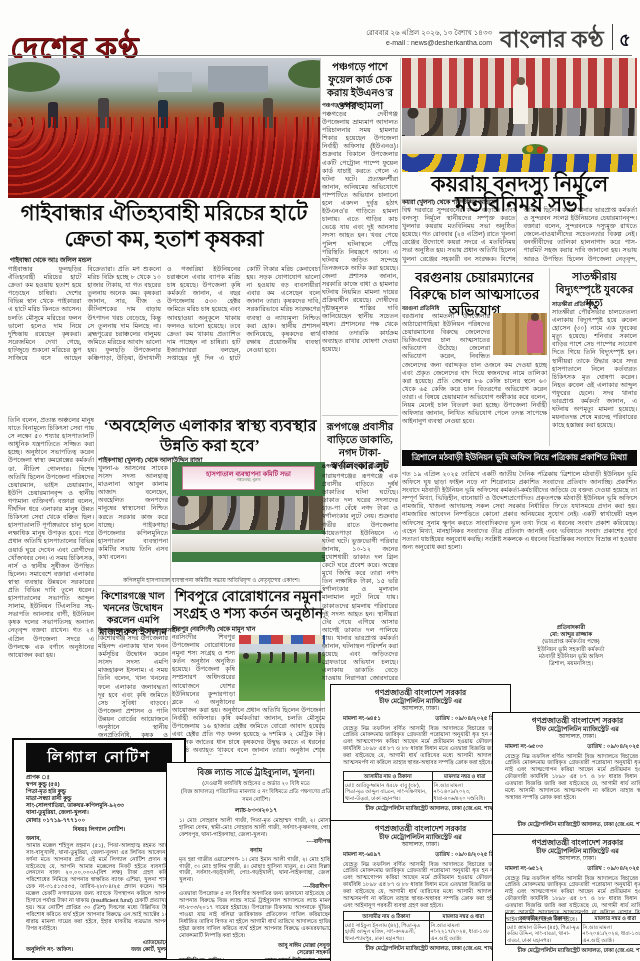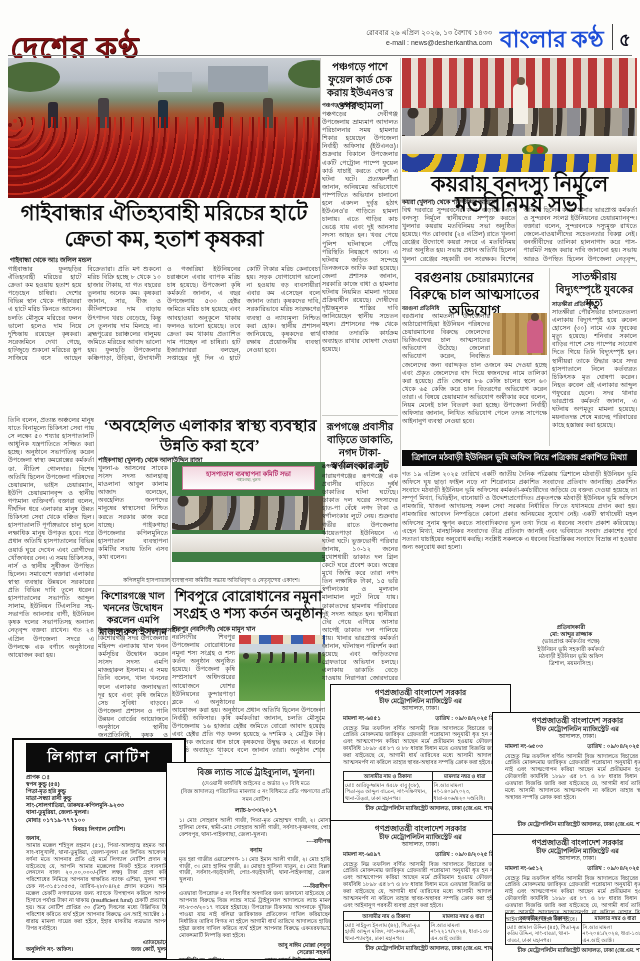--- a/index.html
+++ b/index.html
@@ -8,21 +8,21 @@
   .abs{position:absolute;}
   .hl{font-family:"Liberation Serif",serif;font-weight:bold;color:#0e0e0e;text-align:center;}
   .byline{font-size:6.2px;font-weight:bold;color:#111;}
   .body-txt{font-size:6.3px;line-height:8.1px;text-align:justify;color:#222;overflow:hidden;}
   .vline{position:absolute;width:0;border-left:1px solid #c9c9c4;}
   .hline{position:absolute;height:0;border-top:1px solid #c9c9c4;}
   
   .logo{left:10px;top:24px;font-size:30px;font-weight:bold;color:#7b1113;
         font-family:"Liberation Serif",serif;letter-spacing:1px;text-shadow:0.5px 0.5px 0 #3a0808;}
   .dateline{right:148px;top:28px;font-size:7px;line-height:9.5px;text-align:right;color:#333;}
-  .right-title{left:500px;top:21px;font-size:23px;font-weight:bold;color:#1d4ed8;font-family:"Liberation Serif",serif;}
+  .right-title{left:500px;top:21px;font-size:23px;font-weight:bold;color:#404040;font-family:"Liberation Serif",serif;}
   .mast-sep{left:612px;top:24px;height:26px;border-left:1.5px solid #444;}
   .page-num{left:619px;top:26px;font-size:18px;font-weight:bold;color:#10101f;}
   .mast-rule{left:8px;top:55px;width:624px;border-top:1px solid #777;}
   
   .photo{position:absolute;overflow:hidden;}
   .photo-chili{left:8px;top:58px;width:312px;height:140px;
     background:linear-gradient(#c9ced4 0%,#b7bec6 16%,#96a496 24%,#7e8b72 30%,#a2542e 40%,#b03022 52%,#9c1816 66%,#8a1210 82%,#780d0d 100%);}
   .bld{position:absolute;background:#9aa3ac;}
   .bush{position:absolute;background:#4c6b3a;border-radius:50%;}
   .chili-tex{position:absolute;left:0;right:0;bottom:0;height:58%;

